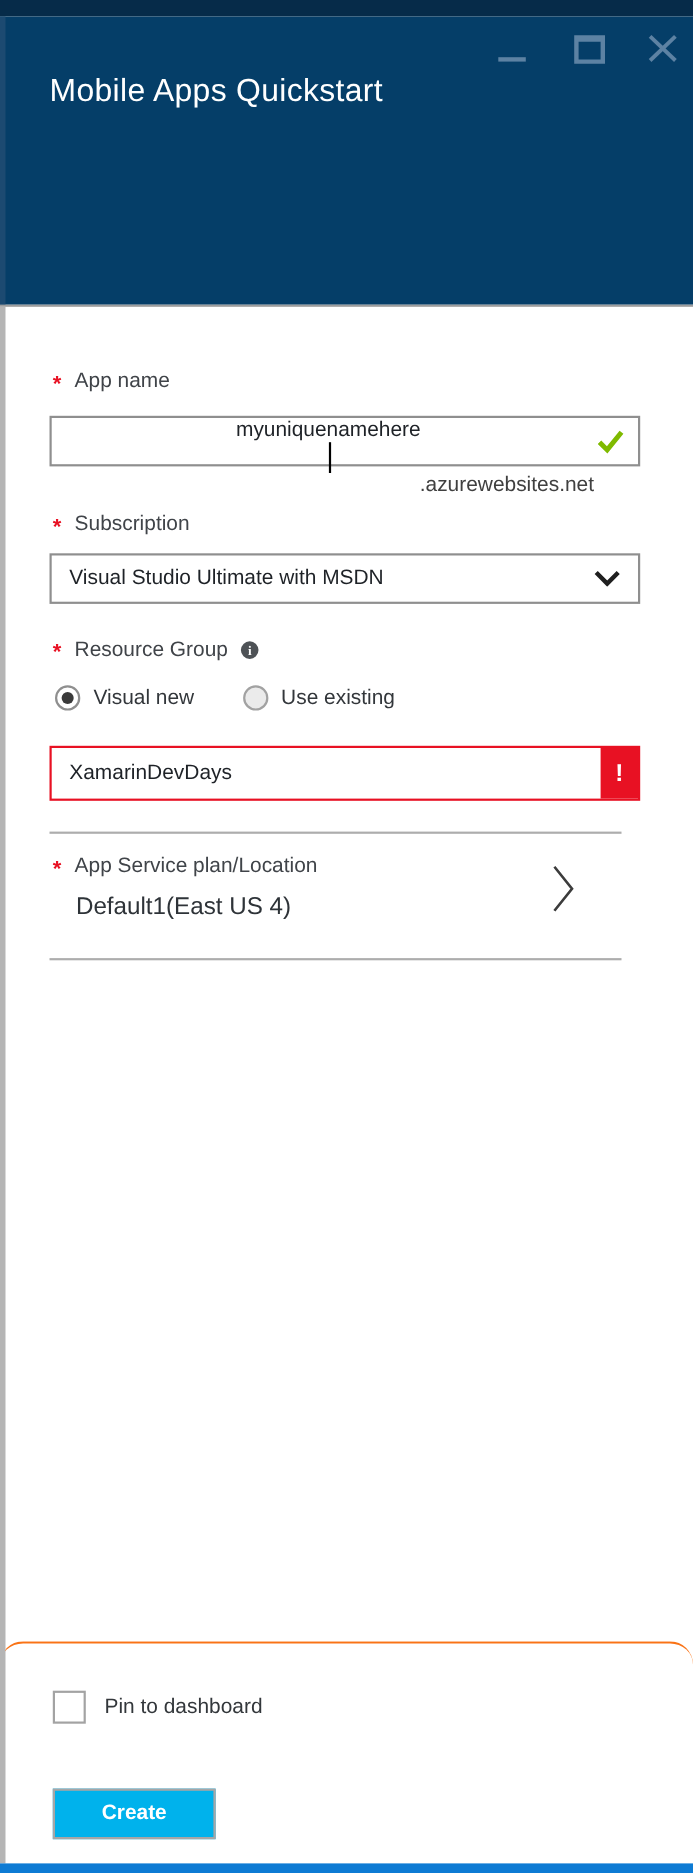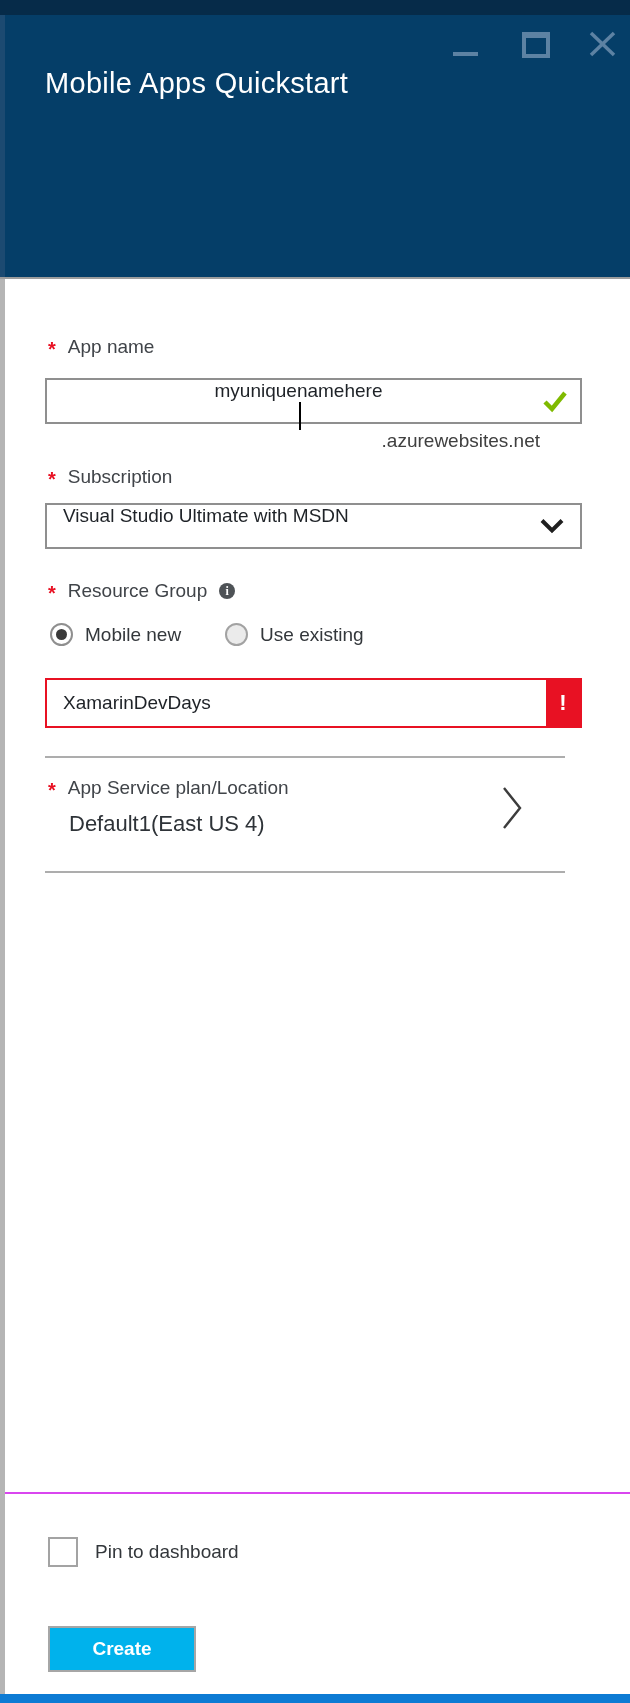--- a/index.html
+++ b/index.html
@@ -35,21 +35,21 @@
   .text-field { position:absolute; left:45px; width:537px; height:46px; background:#fff;
                 border:2px solid #8f8f8f; display:flex; align-items:center;
                 padding:0 46px 0 16px; font-size:19px; color:#1e2227; }
   .app-name-field { top:99px;flex-direction:column; }
   .caret { width:2px; height:28px; background:#000; margin-left:2px; flex:0 0 auto; }
   .valid-check { position:absolute; right:12px; top:50%; transform:translateY(-50%); line-height:0; }
 
   .suffix { position:absolute; top:151px; right:90px; font-size:19px; color:#404040;margin-left:40px; }
 
   .select-field { position:absolute; left:45px; top:224px; width:537px; height:46px; background:#fff;
-                  border:2px solid #8f8f8f; display:flex; 
+                  border:2px solid #8f8f8f; display:flex; align-items:center;
                   padding:0 52px 0 16px; font-size:19px; color:#1e2227; cursor:pointer; }
   .select-chevron { position:absolute; right:16px; top:50%; transform:translateY(-50%); line-height:0; }
 
   .info-icon { width:16px; height:16px; border-radius:50%; background:#4e5256; color:#fff;
                font-size:12px; font-weight:700; display:flex; align-items:center; justify-content:center;
                font-family:"Liberation Serif", serif; margin-left:0; cursor:pointer; }
 
   .radio-group { position:absolute; left:50px; top:344px; display:flex; align-items:center; }
   .radio-opt { display:flex; align-items:center; gap:12px; cursor:pointer; }
   .radio-opt + .radio-opt { margin-left:44px; }
@@ -71,21 +71,21 @@
   .divider-2 { top:592px; }
 
   .plan-selector { position:absolute; left:45px; top:492px; width:520px; height:96px; cursor:pointer; }
   .plan-label { position:absolute; left:3px; top:6px; display:flex; align-items:center; gap:12px;
                 font-size:19px; color:#404449; white-space:nowrap; }
   .plan-value { position:absolute; left:24px; top:40px; font-size:22px; color:#2e3338; white-space:nowrap; }
   .plan-chevron { position:absolute; right:42px; top:14px; line-height:0; }
 
   
   .footer { position:absolute; top:1492px; left:0; width:630px; height:202px; background:#fff;
-            border-top:2px solid #d946ef; }
+            border-top:2px solid #f97316;border-radius:21px; }
   .checkbox { position:absolute; left:48px; top:43px; width:30px; height:30px; background:#fff;
               border:2px solid #a3a3a3; cursor:pointer; }
   .pin-label { position:absolute; left:95px; top:47px; font-size:19px; color:#33373b; white-space:nowrap; }
   .create-btn { position:absolute; left:48px; top:132px; width:148px; height:46px;
                 background:#00b2ec; border:2px solid #a6a6a6; color:#ffffff;
                 font-family:"Liberation Sans", sans-serif; font-size:19px; font-weight:700; cursor:pointer; }
 
   .bottom-bar { position:absolute; bottom:0; left:0; width:630px; height:9px; background:#0d7bd4; z-index:7; }
 </style>
 </head>
@@ -143,21 +143,21 @@
       <span class="req">*</span>
       <span>Resource Group</span>
       <span class="info-icon">i</span>
     </div>
 
     <div class="radio-group">
       <div class="radio-opt">
         <span class="radio selected">
             <span class="radio-dot"></span>
           </span>
-        <span class="radio-label">Mobile new</span>
+        <span class="radio-label">Visual new</span>
       </div>
       <div class="radio-opt">
         <span class="radio unselected"></span>
         <span class="radio-label">Use existing</span>
       </div>
     </div>
 
     <div class="error-field">
       <span>XamarinDevDays</span>
       <span class="error-badge">!</span>

